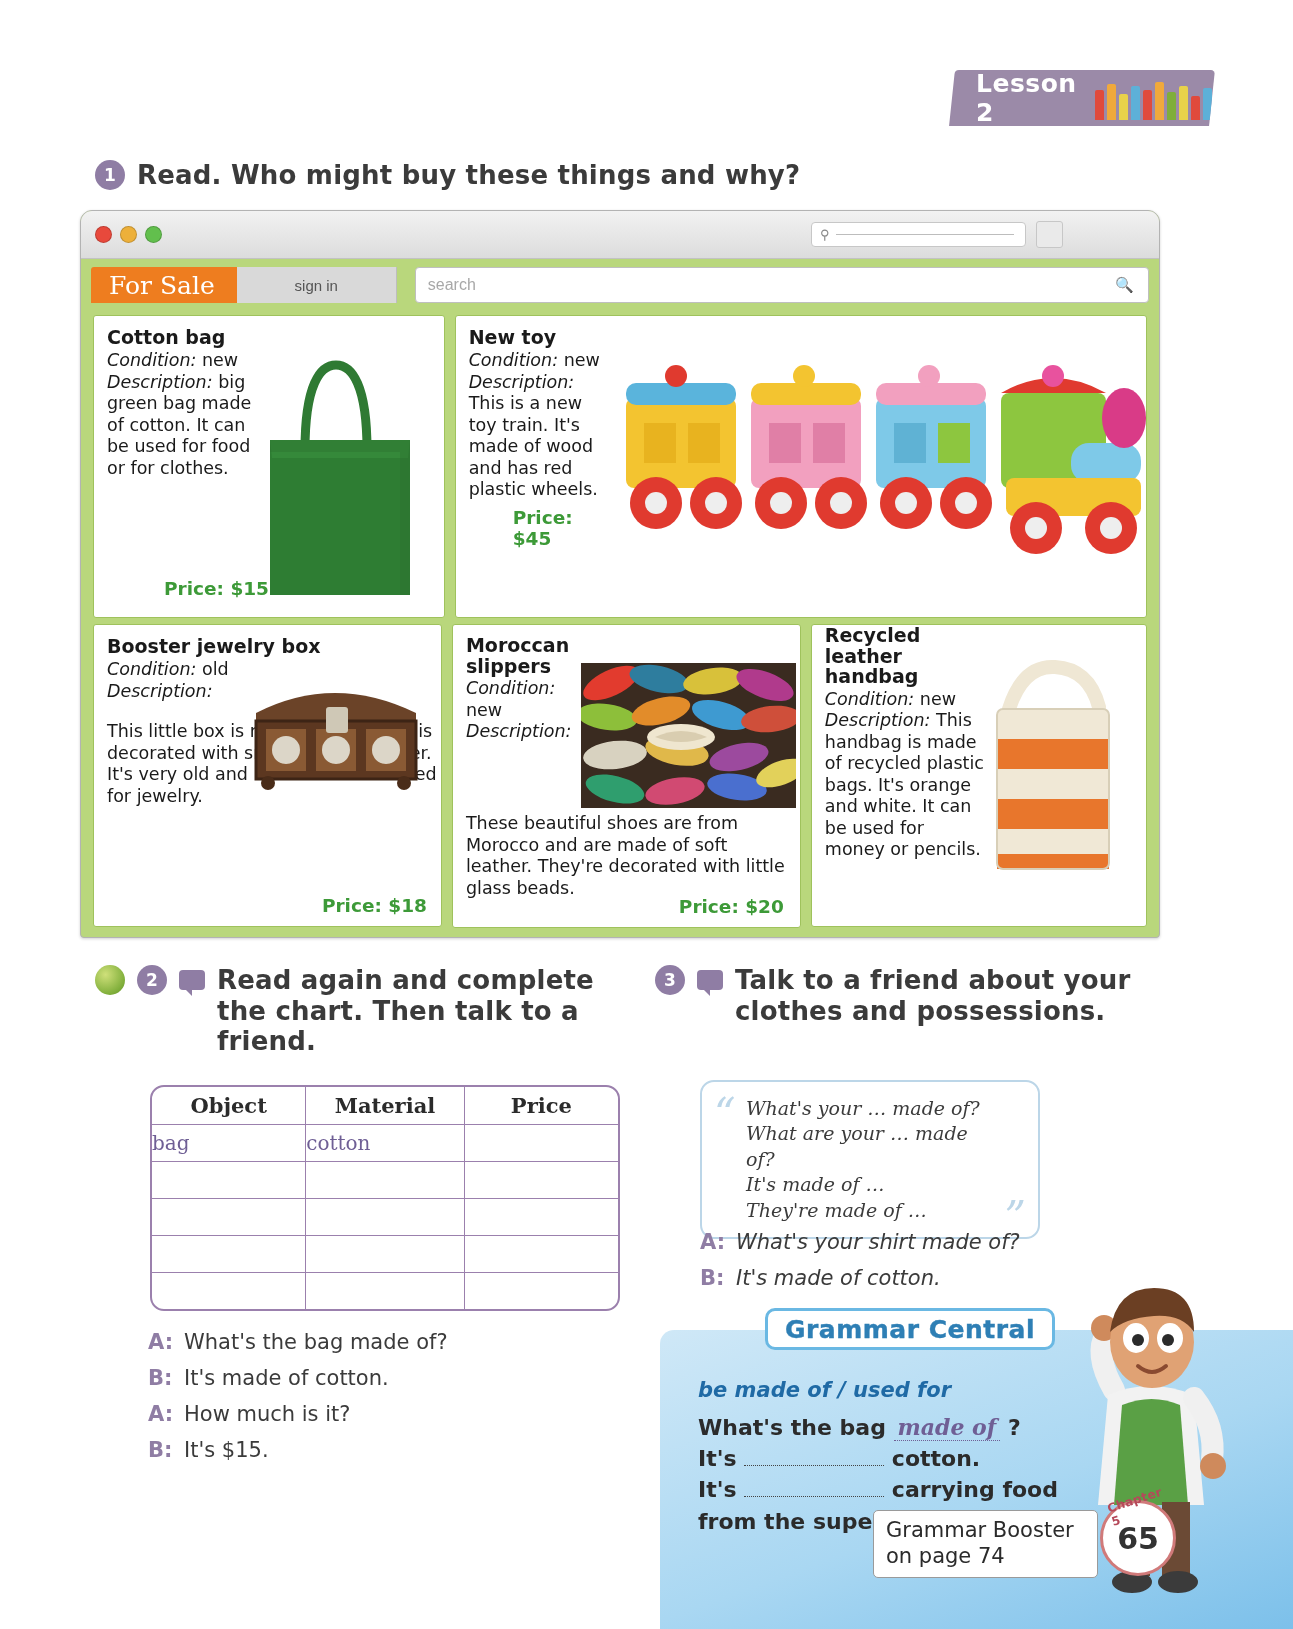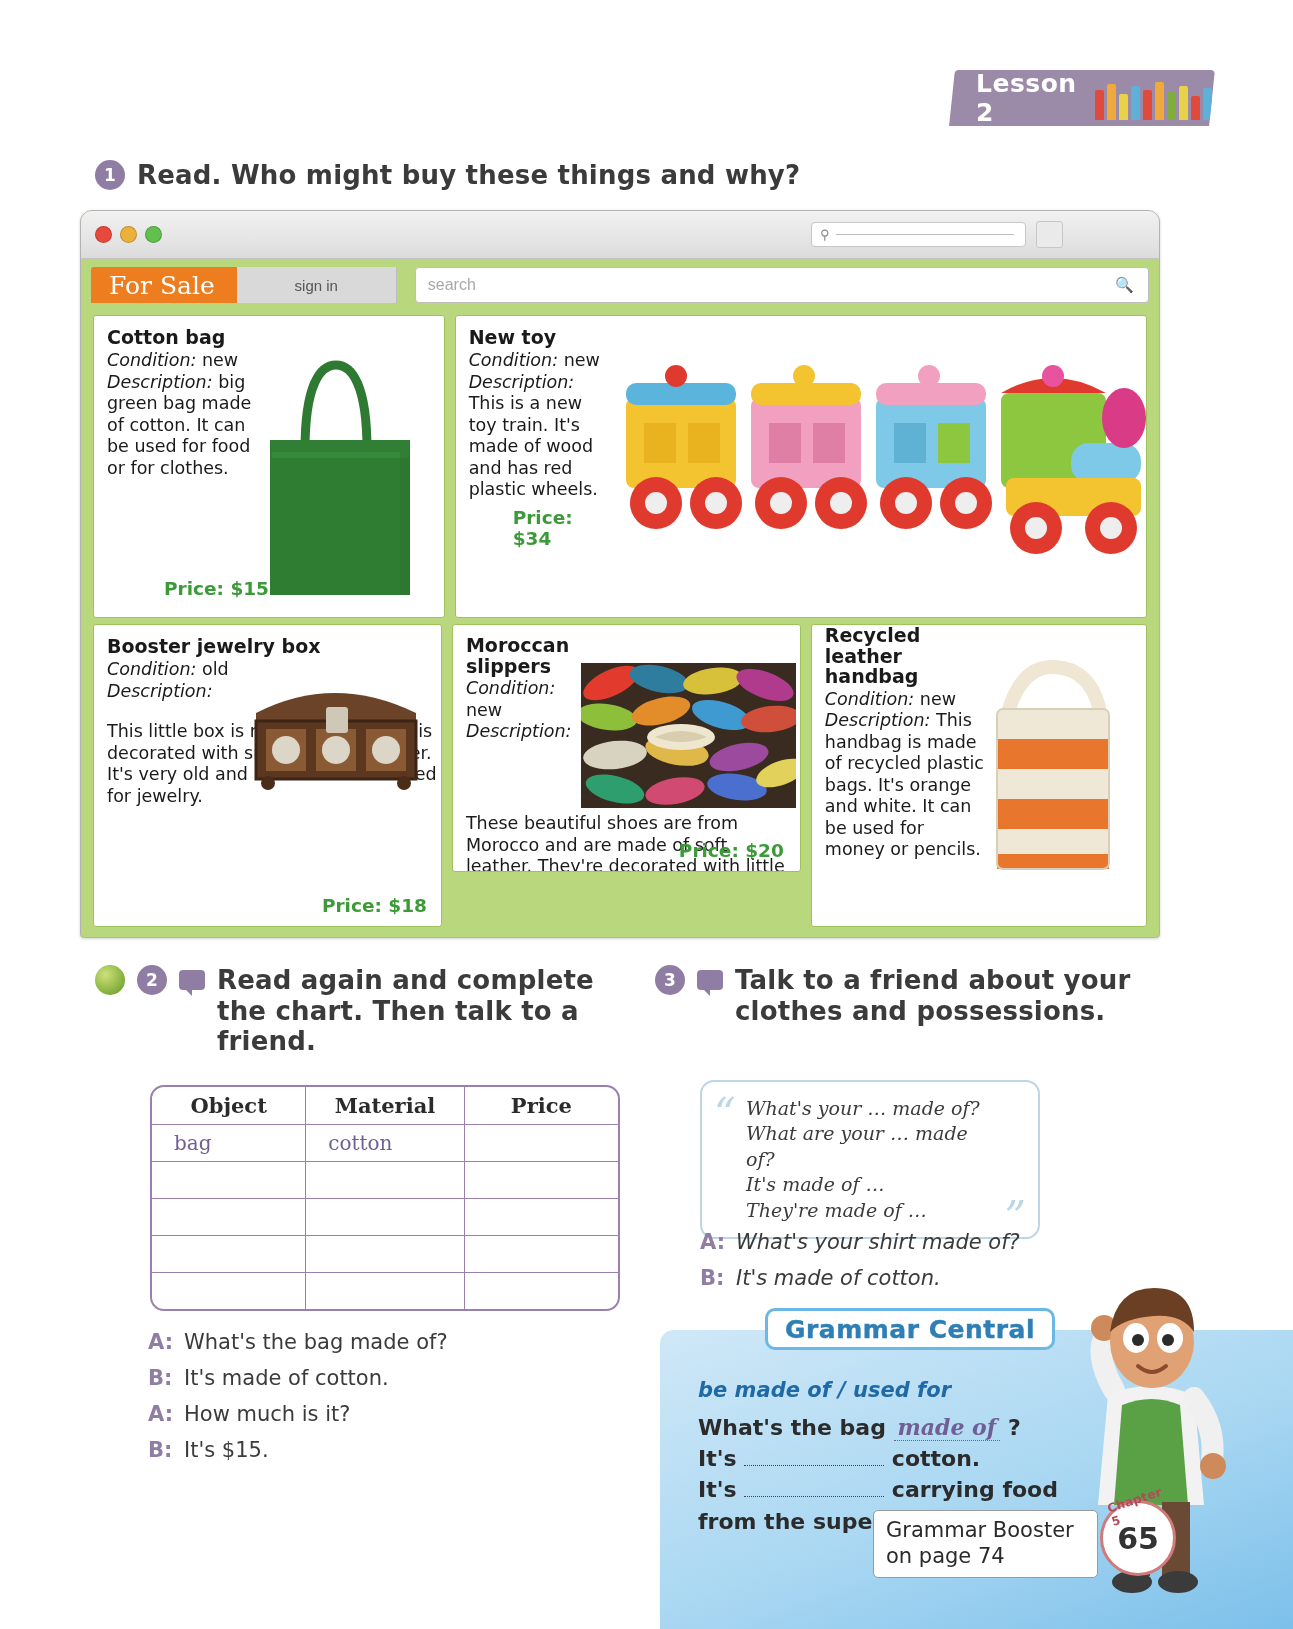--- a/index.html
+++ b/index.html
@@ -112,21 +112,21 @@
   }
 
   
   .chart {
     position:absolute; left:150px; top:1085px; width:470px;
     border:2px solid #9b80ad; border-radius:14px; overflow:hidden;
     background:#fff;
   }
   .chart table { border-collapse:collapse; width:100%; }
   .chart th, .chart td {
-    border:1px solid #9b80ad; height:37px; padding:0 22px;margin-top:25px;
+    border:1px solid #9b80ad; height:37px; padding:0 0;margin-top:25px;
   }
   .chart th {
     font-size:21px; color:#2b2b2b; font-weight:bold; text-align:center;
     font-family:"DejaVu Serif", serif;
   }
   .chart td {
     font-size:20px; color:#6f5f95;
     font-family:"DejaVu Serif", serif;
   }
   .chart tr:first-child th { border-top:none; }
@@ -303,21 +303,21 @@
         <div style="position:absolute;left:13px;top:10px;width:142px;">
           <h4>New toy</h4>
           <p>
             <em>Condition:</em>
             <span>new</span>
           </p>
           <p>
             <em>Description:</em>
             <span>This is a new toy train. It's made of wood and has red plastic wheels.</span>
           </p>
-          <div class="price" style="margin-top:6px;margin-left:44px;">Price: $34</div>
+          <div class="price" style="margin-top:6px;margin-left:44px;">Price: $45</div>
         </div>
         <div style="position:absolute;left:160px;top:22px;width:530px;height:260px;">
           <svg viewBox="0 0 530 260" width="530" height="260">
 
             <rect x="10" y="60" width="110" height="90" rx="8" fill="#f3c430"></rect>
             <rect x="10" y="45" width="110" height="22" rx="10" fill="#5ab4dc"></rect>
             <rect x="28" y="85" width="32" height="40" fill="#e8b31f"></rect>
             <rect x="72" y="85" width="32" height="40" fill="#e8b31f"></rect>
             <circle cx="40" cy="165" r="26" fill="#e03a2f"></circle>
               <circle cx="40" cy="165" r="11" fill="#eee"></circle>
@@ -386,21 +386,21 @@
             <circle cx="98" cy="85" r="14" fill="#dcd6c8"></circle>
             <circle cx="148" cy="85" r="14" fill="#dcd6c8"></circle>
             <rect x="88" y="42" width="22" height="26" rx="3" fill="#cfc8b6"></rect>
             <circle cx="30" cy="118" r="7" fill="#4a2c19"></circle>
             <circle cx="166" cy="118" r="7" fill="#4a2c19"></circle>
           </svg>
         </div>
         <div class="price" style="position:absolute;right:14px;bottom:10px;">Price: $18</div>
       </div>
 
-      <div class="card" style="width:355px;height:248px;">
+      <div class="card" style="width:355px;height:304px;">
         <div style="position:absolute;left:13px;top:10px;width:120px;">
           <h4 style="line-height:1.08;">Moroccan slippers</h4>
           <p>
             <em>Condition:</em><br>
             <span>new</span>
           </p>
           <p>
             <em>Description:</em>
           </p>
         </div>

